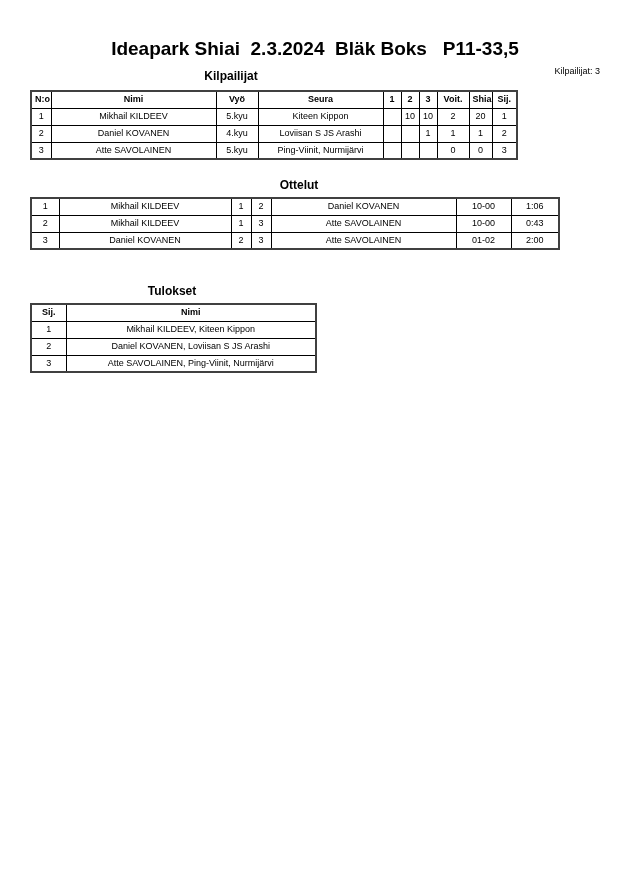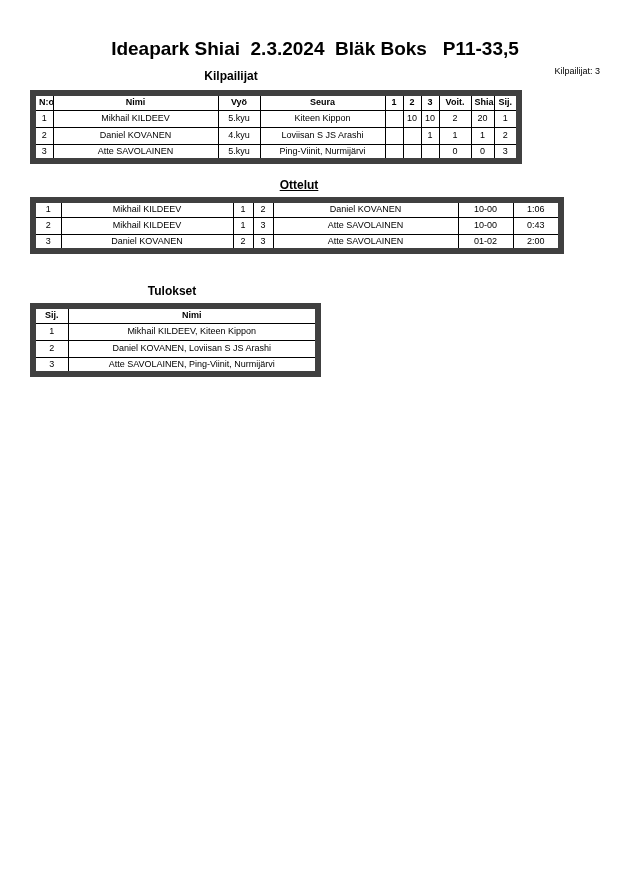--- a/index.html
+++ b/index.html
@@ -19,29 +19,29 @@
   }
   .count {
     position: absolute; top: 66px; right: 30px;
     font-size: 9px;
   }
   .section-label {
     position: absolute; transform: translateX(-50%);
     font-size: 12px; font-weight: bold; white-space: nowrap;
   }
   #lbl-kilpailijat { left: 231px; top: 69px; }
-  #lbl-ottelut     { left: 299px; top: 178px; text-decoration: underline; }
+  #lbl-ottelut     { left: 299px; top: 178px; }
   #lbl-tulokset    { left: 172px; top: 284px; }
 
   table.tbl {
     position: absolute;
     border-collapse: collapse;
     table-layout: fixed;
     background: #fff;
-    border: 6px solid #404040;
+    border: 2px solid #404040;
   }
   .tbl th, .tbl td {
     border: 1px solid #000;
     height: 17px;
     padding: 0 3px;
     font-size: 9px;
     line-height: 11px;
     white-space: nowrap;
     overflow: hidden;
     vertical-align: middle;

